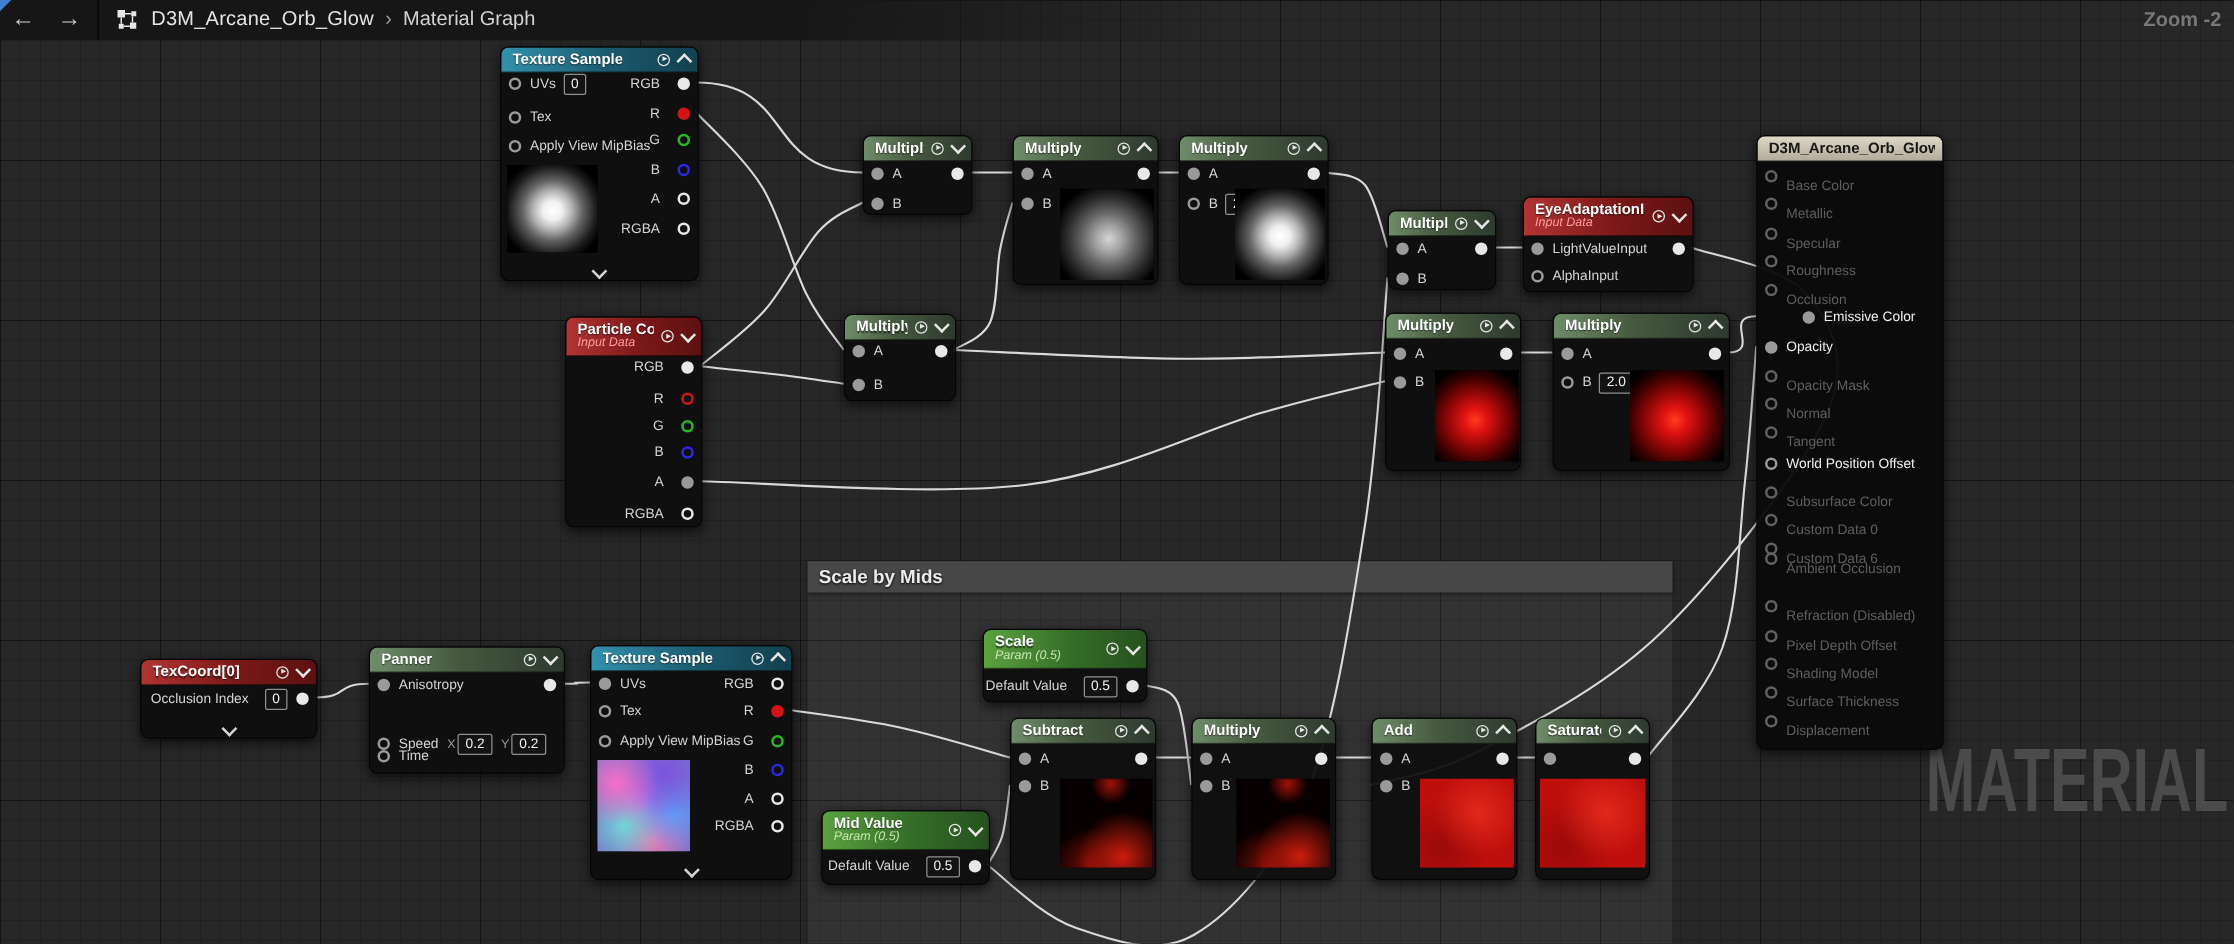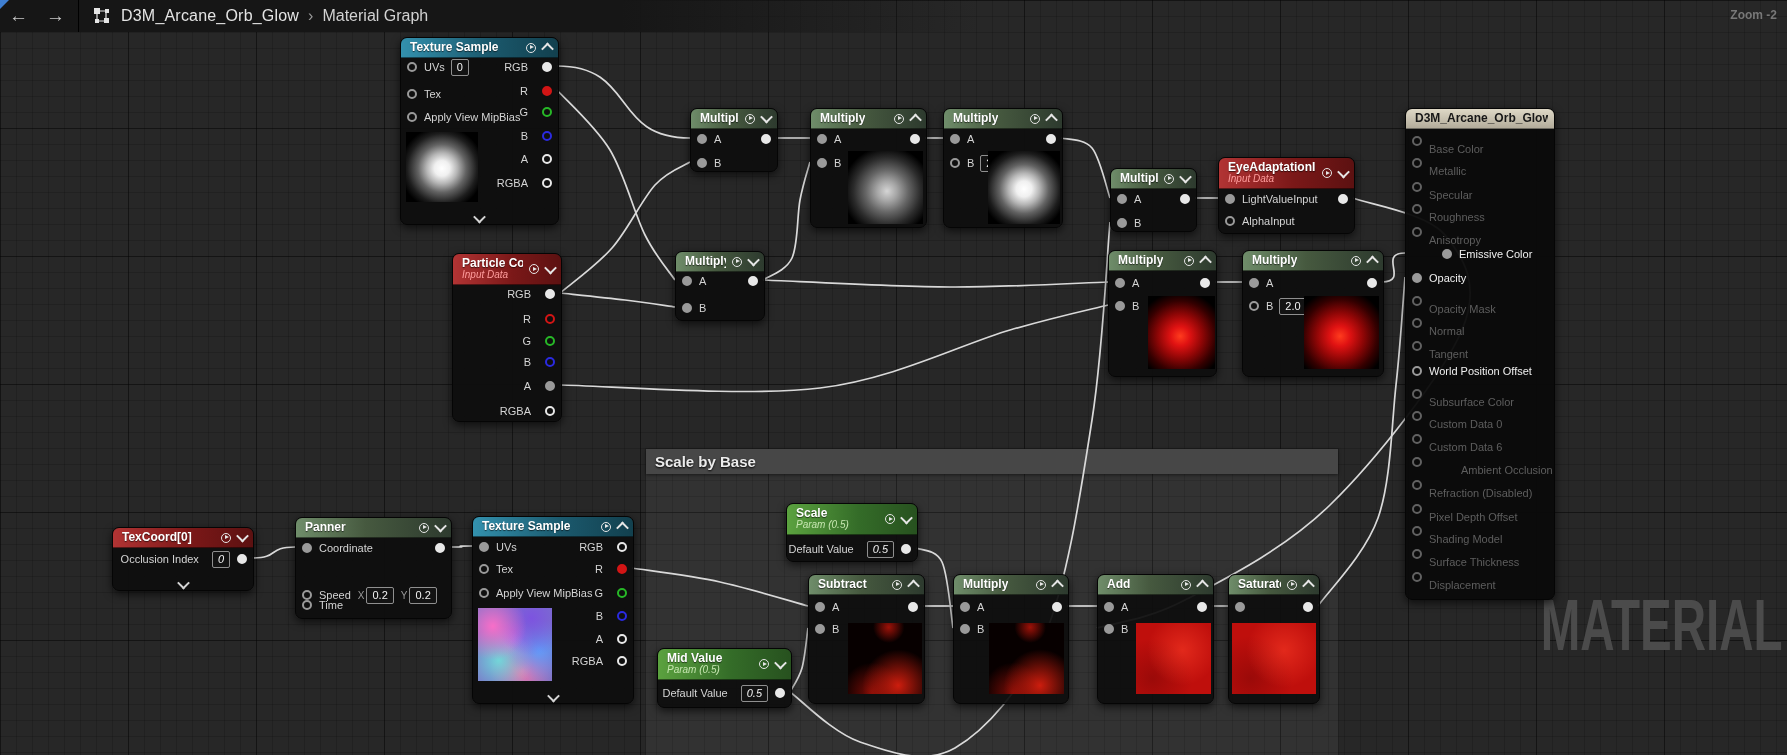--- a/index.html
+++ b/index.html
@@ -26,21 +26,21 @@
     background:linear-gradient(90deg,#161616 0,#161616 620px,rgba(22,22,22,0) 980px);
   }
   .corner-accent{position:absolute;left:0;top:0;width:0;height:0;
     border-top:9px solid #3f7fd2;border-right:9px solid transparent;}
   .nav-arrow{color:#c9c9c9;font-size:19px;font-weight:bold;padding:0 9px;cursor:pointer;line-height:32px;}
   .tb-divider{width:1px;height:32px;background:#000;margin:0 6px 0 4px;}
   .graph-icon{margin:0 10px 0 8px;display:inline-flex;}
   .crumb-root{color:#e4e4e4;font-size:16px;letter-spacing:.2px;}
   .crumb-sep{color:#9a9a9a;font-size:16px;margin:0 9px;}
   .crumb-page{color:#d2d2d2;font-size:16px;}
-  .zoom-label{position:absolute;top:8px;right:10px;z-index:6;color:#787878;font-size:12px;font-weight:bold;}
+  .zoom-label{position:absolute;top:8px;right:10px;z-index:6;color:#787878;font-size:16px;font-weight:bold;}
   
   .watermark{
     position:absolute;top:584px;right:4px;z-index:0;
     font-size:72px;font-weight:bold;color:#4b4b4b;
     transform:scaleX(.66);transform-origin:100% 50%;white-space:nowrap;
   }
   
   .comment-box{
     position:absolute;left:645px;top:448px;width:692px;height:307px;z-index:1;
     background:rgba(255,255,255,.05);border:1px solid rgba(0,0,0,.35);
@@ -88,21 +88,21 @@
   .prow.out{justify-content:flex-end;}
   .pin{width:10px;height:10px;border-radius:50%;border:2px solid #9a9a9a;box-sizing:border-box;flex:none;cursor:crosshair;background:transparent;}
   .prow.in .plab{margin-left:7px;}
   .prow.out .plab{margin-right:7px;}
   .prow.out .pin{margin-left:7px;}
   .plab{font-size:11px;color:#d4d4d4;white-space:nowrap;}
   .plab.dim{color:#5e5e5e;margin-top:16px;}
   .plab.hot{color:#efefef;}
   .vbox{border:1px solid #8f8f8f;background:#131313;color:#f2f2f2;font-size:11px;
     padding:0 5px;height:15px;line-height:15px;border-radius:2px;margin-left:6px;cursor:text;}
-  .prow.out .vbox{margin-right:0;font-style:italic;}
+  .prow.out .vbox{margin-right:0;}
   .bpre{color:#9a9a9a;font-size:10px;margin-left:7px;}
   .bpre + .vbox{margin-left:2px;}
   .preview{position:absolute;background:#000;}
   .pv-white{background:#000 radial-gradient(circle at 50% 52%,#ffffff 0%,#f0f0f0 15%,#b5b5b5 30%,#636363 47%,#1d1d1d 68%,#000 82%);}
   .pv-white-dim{background:#000 radial-gradient(circle at 52% 55%,#d5d5d5 0%,#a5a5a5 18%,#666666 38%,#2b2b2b 60%,#000 80%);}
   .pv-red{background:#000 radial-gradient(circle at 48% 55%,#ff3c1e 0%,#e01212 18%,#8e0606 42%,#340000 66%,#000 84%);}
   .pv-noise{background:
     radial-gradient(circle at 20% 25%,rgba(255,110,200,.95),transparent 42%),
     radial-gradient(circle at 72% 14%,rgba(125,82,225,.95),transparent 45%),
     radial-gradient(circle at 82% 58%,rgba(92,160,255,.9),transparent 42%),
@@ -124,21 +124,21 @@
 </style>
 </head>
 <body>
 
 <div class="canvas"></div>
 
 <div class="watermark">MATERIAL</div>
 
 <div class="comment-box">
   <div class="comment-header">
-    <span class="comment-title">Scale by Base</span>
+    <span class="comment-title">Scale by Mids</span>
   </div>
 </div>
 
 <svg id="wires" width="1787" height="755" viewBox="0 0 1787 755">
     <path d="M557,66 C636.8,66 610.2,138 690,138" fill="none" stroke="#d9d9d9" stroke-width="1.7"></path>
     <path d="M557,90 C565.8333333333334,100 595.3333333333334,125.83333333333333 610,150 C624.6666666666666,174.16666666666666 634.1666666666666,213.33333333333334 645,235 C655.8333333333334,256.6666666666667 670,272.5 675,280" fill="none" stroke="#d9d9d9" stroke-width="1.7"></path>
     <path d="M560,293 C568.6666666666666,285.5 596.1666666666666,266 612,248 C627.8333333333334,230 642,199.33333333333334 655,185 C668,170.66666666666666 684.1666666666666,165.83333333333334 690,162" fill="none" stroke="#d9d9d9" stroke-width="1.7"></path>
     <path d="M560,293 C570.8333333333334,294.1666666666667 605.8333333333334,297.6666666666667 625,300 C644.1666666666666,302.3333333333333 666.6666666666666,305.8333333333333 675,307" fill="none" stroke="#d9d9d9" stroke-width="1.7"></path>
     <path d="M560,385 C603.3333333333334,385.5 745,397.1666666666667 820,388 C895,378.8333333333333 962,343.8333333333333 1010,330 C1058,316.1666666666667 1091.6666666666667,309.1666666666667 1108,305" fill="none" stroke="#d9d9d9" stroke-width="1.7"></path>
     <path d="M776,138 C804,138 782,138 810,138" fill="none" stroke="#d9d9d9" stroke-width="1.7"></path>
@@ -459,21 +459,21 @@
       <div class="prow in" style="top: 70px;">
         <span class="pin" style="border-color: rgb(97, 97, 97);"></span>
         <span class="plab dim">Specular</span>
       </div>
       <div class="prow in" style="top: 92px; text-align: center;">
         <span class="pin" style="border-color: rgb(97, 97, 97);"></span>
         <span class="plab dim">Roughness</span>
       </div>
       <div class="prow in" style="top: 115px;">
         <span class="pin" style="border-color: rgb(97, 97, 97);"></span>
-        <span class="plab dim">Anisotropy</span>
+        <span class="plab dim">Occlusion</span>
       </div>
       <div class="prow in" style="top: 137px; padding-left: 36px;">
         <span class="pin on" style="border-color: rgb(154, 154, 154); background: rgb(154, 154, 154);"></span>
         <span class="plab hot">Emissive Color</span>
       </div>
       <div class="prow in" style="top: 161px;">
         <span class="pin on" style="border-color: rgb(154, 154, 154); background: rgb(154, 154, 154);"></span>
         <span class="plab hot">Opacity</span>
       </div>
       <div class="prow in" style="top: 184px;">
@@ -497,21 +497,21 @@
         <span class="plab dim">Subsurface Color</span>
       </div>
       <div class="prow in" style="top: 299px;">
         <span class="pin" style="border-color: rgb(97, 97, 97);"></span>
         <span class="plab dim">Custom Data 0</span>
       </div>
       <div class="prow in" style="top: 322px;">
         <span class="pin" style="border-color: rgb(97, 97, 97);"></span>
         <span class="plab dim">Custom Data 6</span>
       </div>
-      <div class="prow in" style="top: 345px; gap: 32px;">
+      <div class="prow in" style="top: 330px;">
         <span class="pin" style="border-color: rgb(97, 97, 97);"></span>
         <span class="plab dim">Ambient Occlusion</span>
       </div>
       <div class="prow in" style="top: 368px;">
         <span class="pin" style="border-color: rgb(97, 97, 97);"></span>
         <span class="plab dim">Refraction (Disabled)</span>
       </div>
       <div class="prow in" style="top: 392px;">
         <span class="pin" style="border-color: rgb(97, 97, 97);"></span>
         <span class="plab dim">Pixel Depth Offset</span>
@@ -553,21 +553,21 @@
         <div class="ntitles">
           <div class="ntitle">Panner</div>
         </div>
         <div class="hicons">
           <span class="cic"></span>
           <span class="chv down"></span>
         </div>
       </div>
       <div class="prow in" style="top: 22px;">
         <span class="pin on" style="border-color: rgb(154, 154, 154); background: rgb(154, 154, 154);"></span>
-        <span class="plab">Coordinate</span>
+        <span class="plab">Anisotropy</span>
       </div>
       <div class="prow in" style="top: 43px; margin-top: 36px;">
         <span class="pin" style="border-color: rgb(154, 154, 154);"></span>
         <span class="plab">Time</span>
       </div>
       <div class="prow in" style="top: 69px;">
         <span class="pin" style="border-color: rgb(154, 154, 154);"></span>
         <span class="plab">Speed</span>
         <span class="bpre">X</span>
         <span class="vbox">0.2</span>

